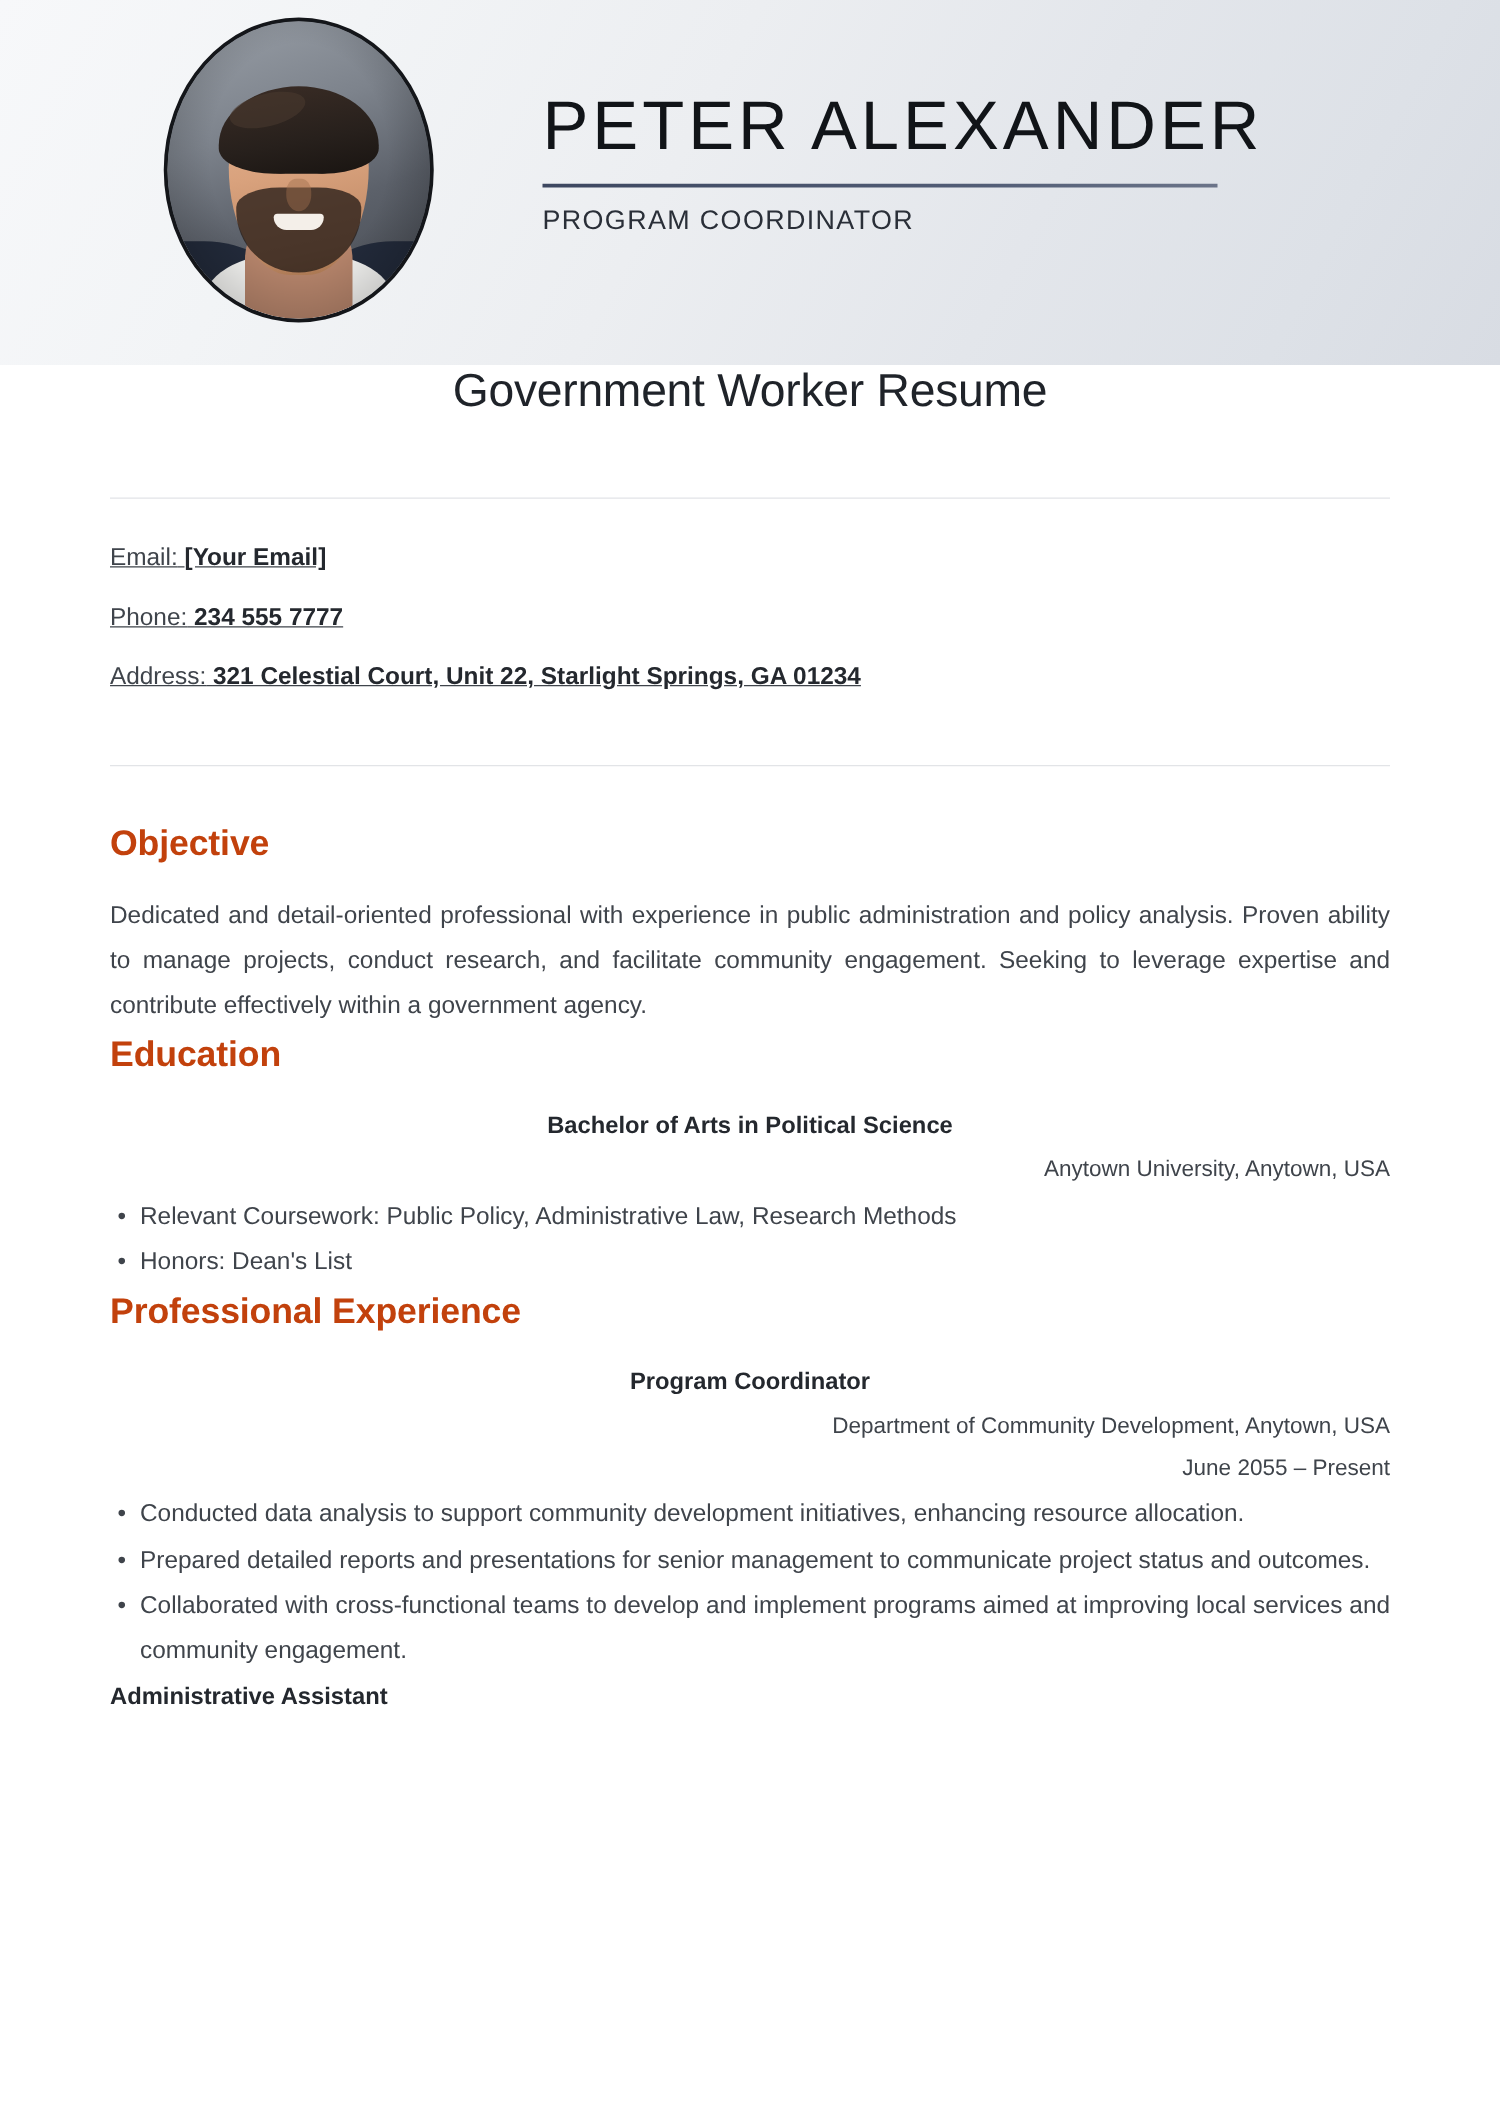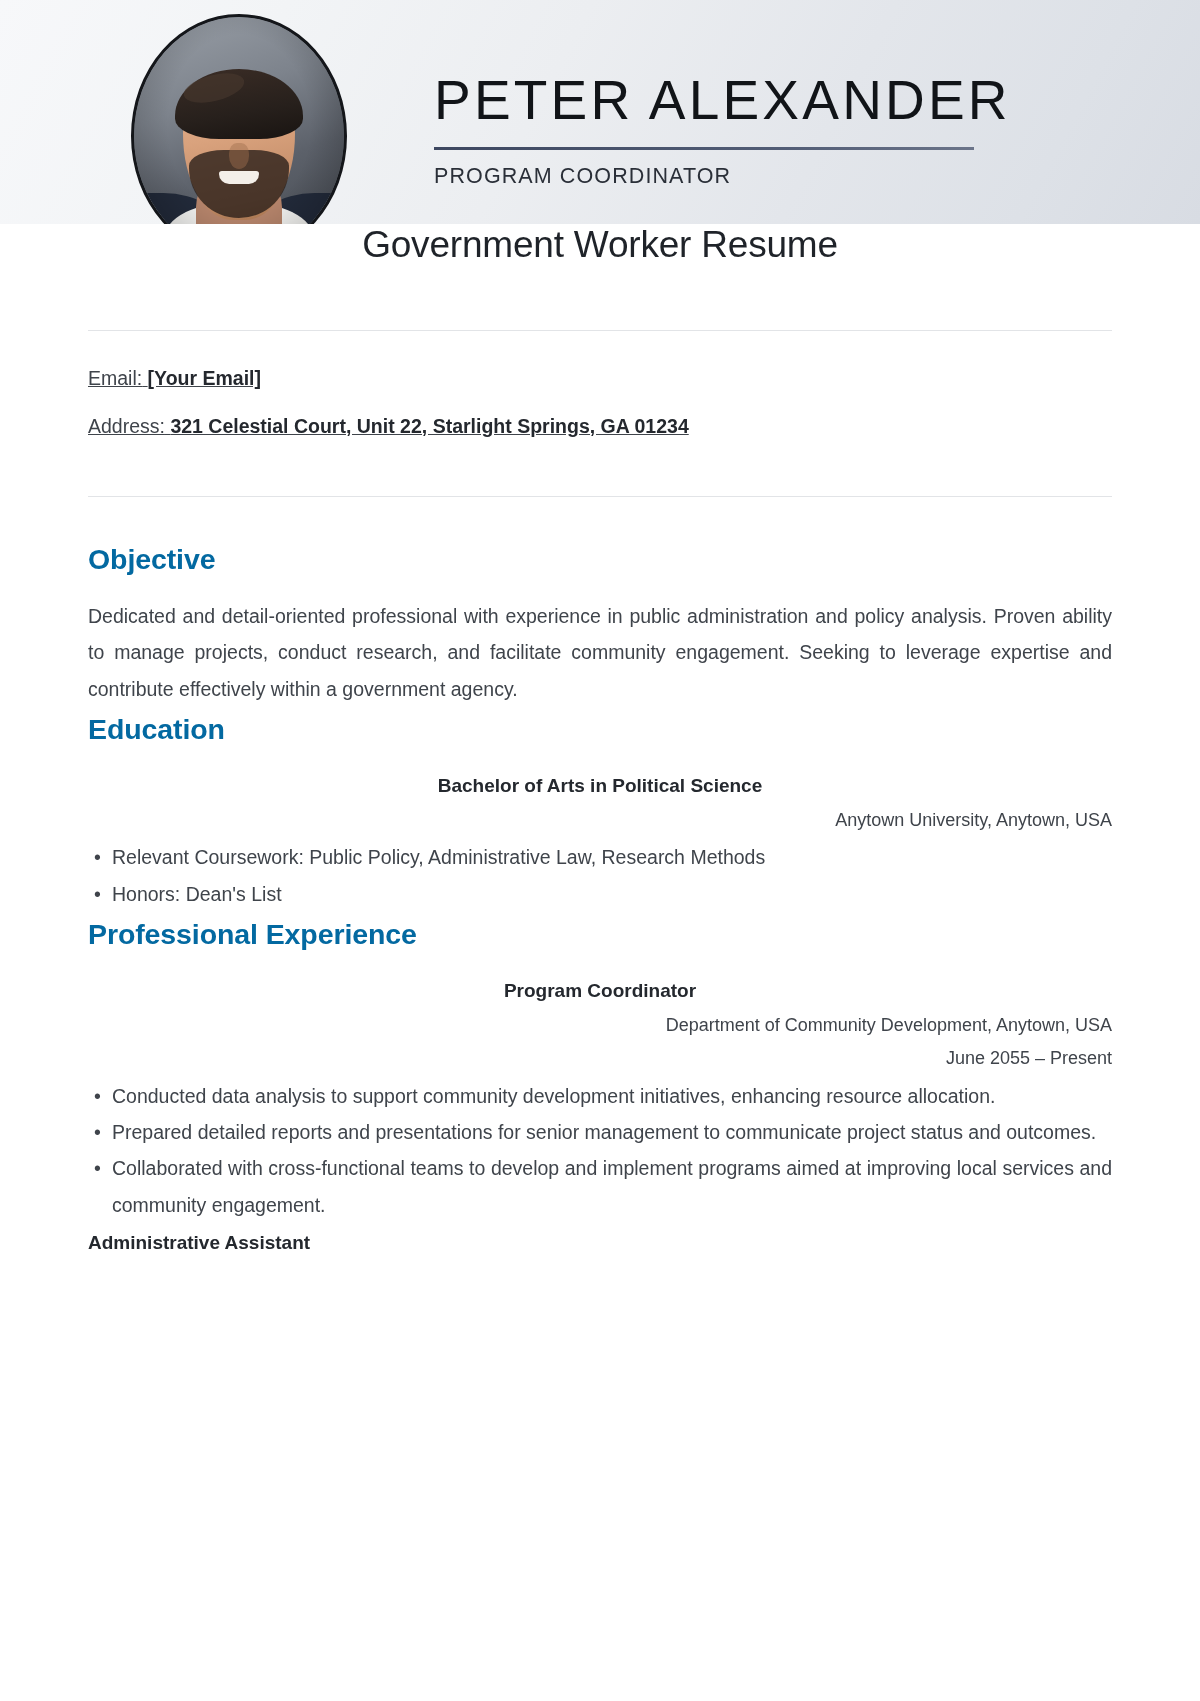--- a/index.html
+++ b/index.html
@@ -17,21 +17,21 @@
     width: 1200px;
     height: 1701px;
     background: #ffffff;
     overflow: hidden;
   }
 
   
   .header-banner {
     position: relative;
     width: 1200px;
-    height: 224px;
+    height: 292px;
     background: linear-gradient(118deg,
         #f7f8fa 0%,
         #f2f4f6 22%,
         #eceef1 45%,
         #e3e6eb 68%,
         #dde1e7 86%,
         #d8dce3 100%);
     display: flex;
     align-items: center;
     overflow: hidden;
@@ -236,21 +236,21 @@
   }
   .contact-line:last-child { margin-bottom: 0; }
   .contact-line b {
     font-weight: 700;
     color: #24282e;
   }
 
   h2.section {
     font-size: 28.5px;
     font-weight: 700;
-    color: #0369a1;
+    color: #c2410c;
     margin-top: 46px;
     margin-bottom: 22px;
     letter-spacing: -0.1px;
   }
   h2.section.tight { margin-top: 6px; }
 
   p.para {
     font-size: 19.5px;
     color: #3f444b;
     line-height: 1.86;
@@ -345,20 +345,24 @@
     <div class="doc-title">Government Worker Resume</div>
 
     <hr class="hr hr-1">
 
     <div class="contact-block">
       <div class="contact-line">
         <span>Email:</span>
         <b>[Your Email]</b>
       </div>
       <div class="contact-line">
+        <span>Phone:</span>
+        <b>234 555 7777</b>
+      </div>
+      <div class="contact-line">
         <span>Address:</span>
         <b>321 Celestial Court, Unit 22, Starlight Springs, GA 01234</b>
       </div>
     </div>
 
     <hr class="hr hr-2">
 
     <h2 class="section">Objective</h2>
 
     <p class="para">Dedicated and detail-oriented professional with experience in public administration and policy analysis. Proven ability to manage projects, conduct research, and facilitate community engagement. Seeking to leverage expertise and contribute effectively within a government agency.</p>

